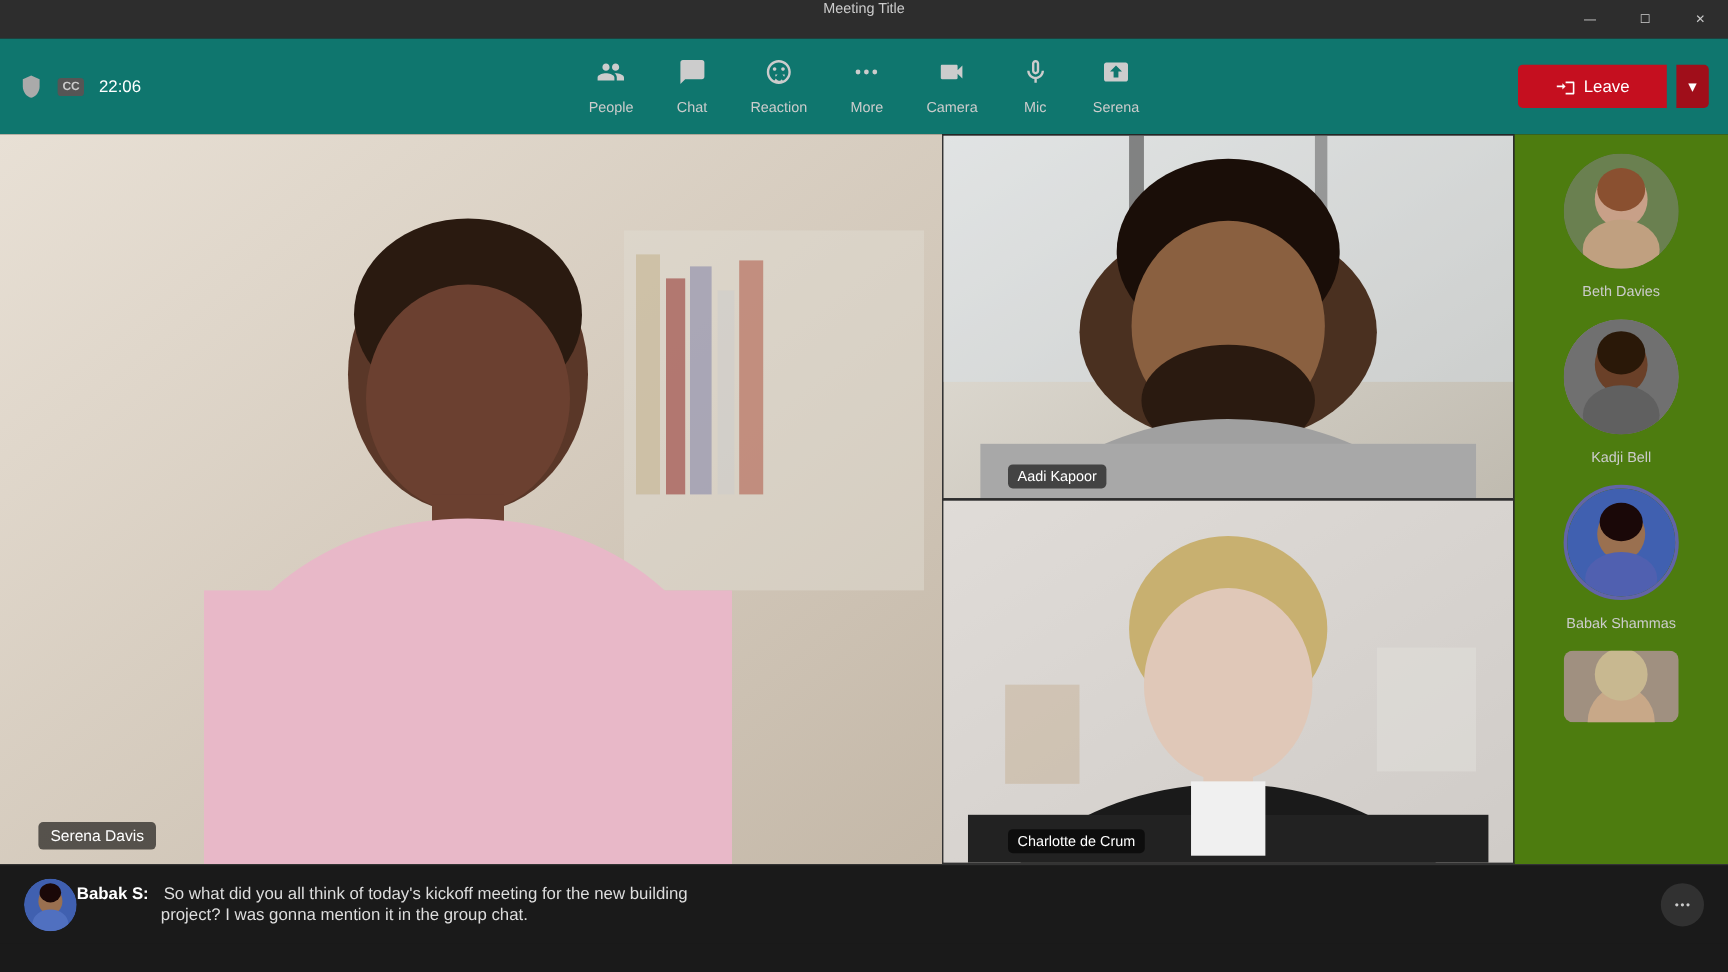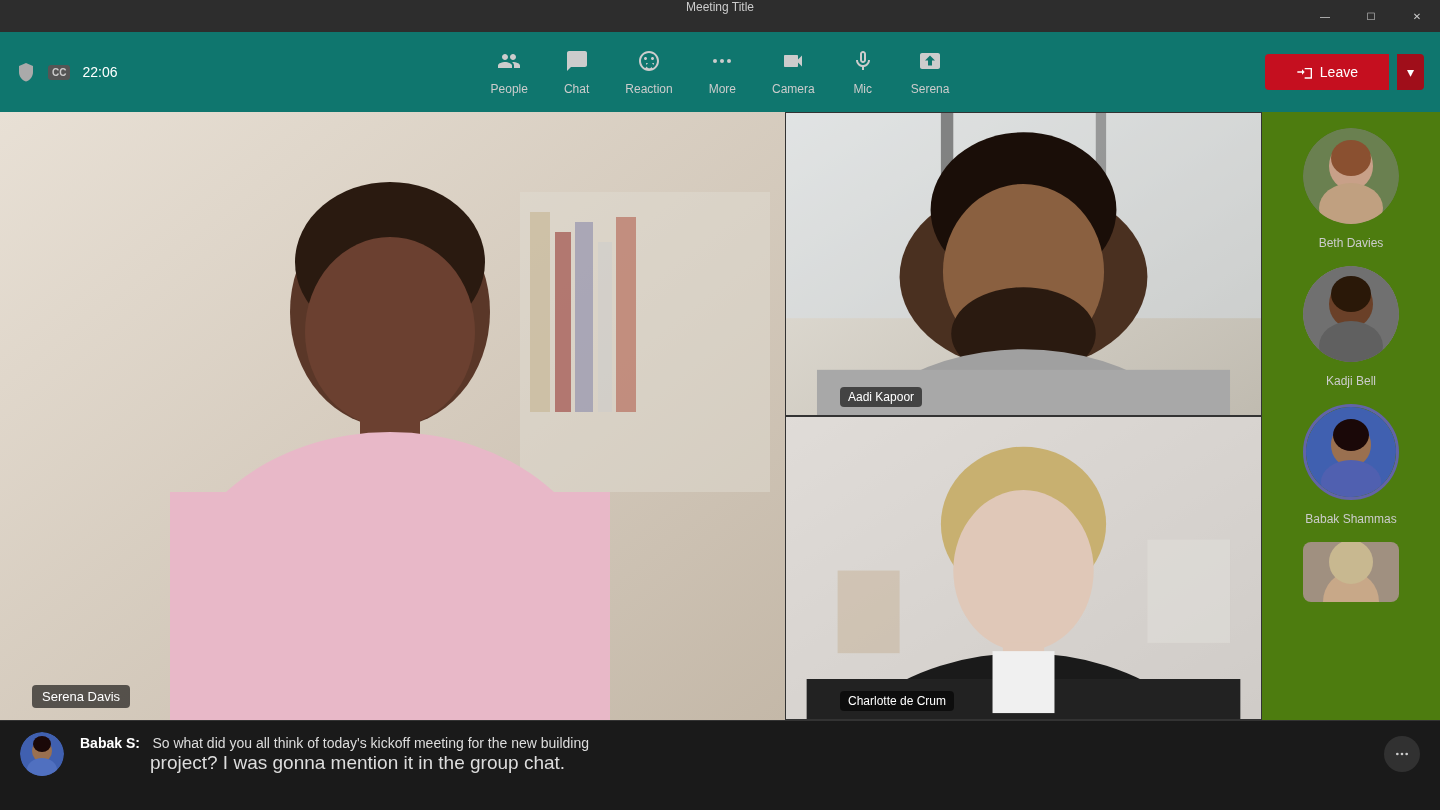--- a/index.html
+++ b/index.html
@@ -216,21 +216,21 @@
       margin-bottom: 8px;
     }
 
     
     #caption-bar {
       height: 66px;
       background: #1a1a1a;
       display: flex;
       align-items: center;
       padding: 0 20px;
-      gap: 16px;
+      gap: 0;
       border-top: 1px solid #333;
     }
     #caption-bar .avatar-small {
       width: 44px;
       height: 44px;
       border-radius: 50%;
       overflow: hidden;
       flex-shrink: 0;
     }
     #caption-bar .caption-text {
@@ -508,21 +508,21 @@
       <ellipse cx="22" cy="12" rx="9" ry="8" fill="#1a0808"></ellipse>
       <ellipse cx="22" cy="38" rx="15" ry="12" fill="#5070c0"></ellipse>
     </svg>
   </div>
   <div class="caption-text">
     <div>
       <span style="font-weight:700; color:#fff; font-size:14px;">Babak S:</span>
       <span style="color:#ddd; font-size:14px; margin-left:8px;">So what did you all think of today's kickoff meeting for the new building</span>
     </div>
     <div>
-      <span style="color:#ddd; font-size:19px; padding-left:70px;">project? I was gonna mention it in the group chat.</span>
+      <span style="color:#ddd; font-size:14px; padding-left:70px;">project? I was gonna mention it in the group chat.</span>
     </div>
   </div>
   <div class="more-icon">
     <svg width="16" height="16" viewBox="0 0 24 24" fill="#ccc">
       <circle cx="5" cy="12" r="2"></circle>
         <circle cx="12" cy="12" r="2"></circle>
         <circle cx="19" cy="12" r="2"></circle>
     </svg>
   </div>
 </div>

